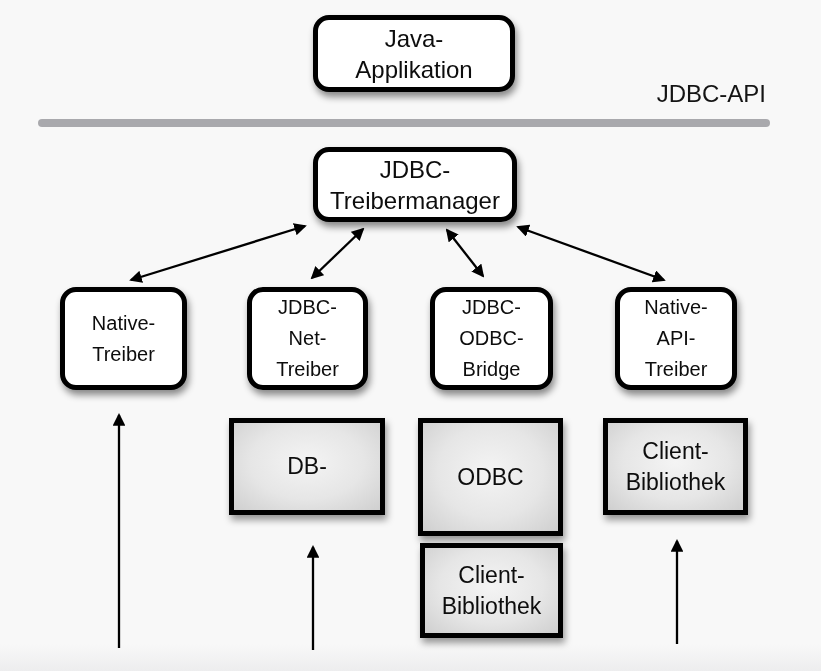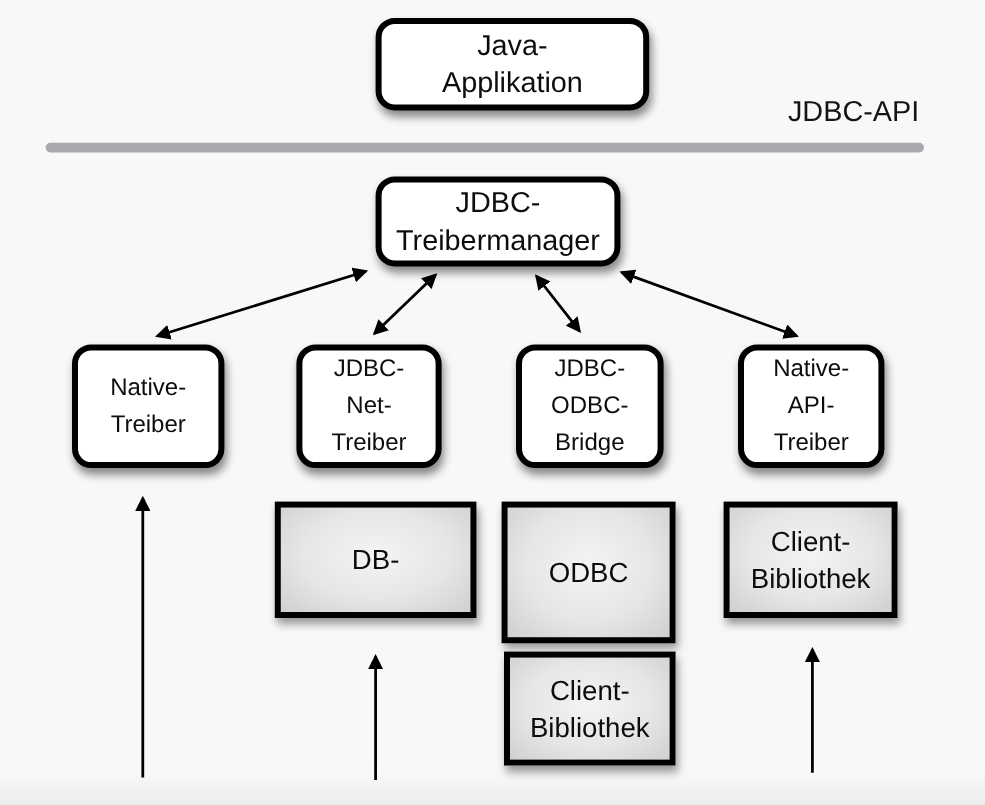--- a/index.html
+++ b/index.html
@@ -40,27 +40,27 @@
   }
   .gray-square {
     background: radial-gradient(ellipse at 50% 45%, #f4f4f4 0%, #e6e6e6 55%, #cfcfcf 100%);
     box-shadow: 2px 5px 7px rgba(0,0,0,0.40);
   }
   .font-lg { font-size: 24px; line-height: 31px; }
   .font-md { font-size: 20px; line-height: 31px; }
   .font-gray { font-size: 23px; line-height: 31px; }
 
   
-  .java-app        { left: 313px; top: 15px;  width: 228px; height: 77px; }
+  .java-app        { left: 313px; top: 15px;  width: 202px; height: 77px; }
   .treibermanager  { left: 313px; top: 147px; width: 204px; height: 75px; }
   .native-protokoll{ left: 60px;  top: 287px; width: 127px; height: 103px; }
   .jdbc-net        { left: 247px; top: 287px; width: 121px; height: 103px; }
   .jdbc-odbc       { left: 430px; top: 287px; width: 123px; height: 103px; }
   .native-api      { left: 615px; top: 287px; width: 122px; height: 103px; }
-  .db-middleware   { left: 229px; top: 418px; width: 168px; height: 97px; text-align: right; }
+  .db-middleware   { left: 229px; top: 418px; width: 156px; height: 97px; text-align: right; }
   .odbc            { left: 418px; top: 418px; width: 145px; height: 118px; }
   .client-right    { left: 603px; top: 418px; width: 145px; height: 97px; }
   .client-bottom   { left: 420px; top: 543px; width: 143px; height: 95px; }
 
   .divider {
     position: absolute;
     left: 38px; top: 119px;
     width: 732px; height: 8px;
     border-radius: 4px;
     background: #a9a9ad;

